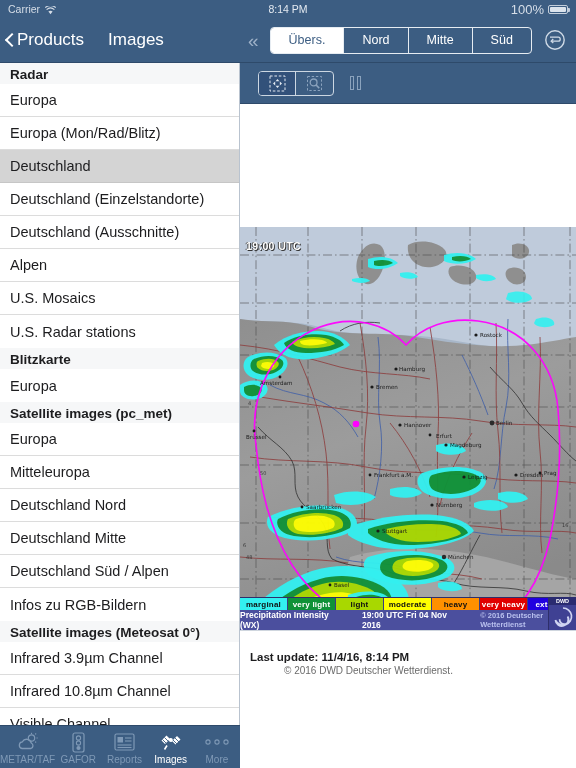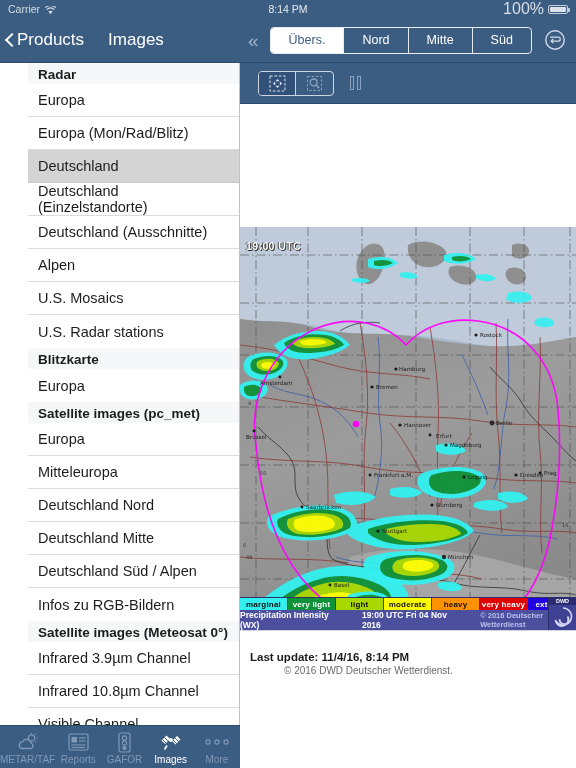--- a/index.html
+++ b/index.html
@@ -26,21 +26,21 @@
     padding: 0 8px;
     position: relative;
   }
   .sb-left { display: flex; align-items: center; gap: 5px; }
   .sb-center {
     position: absolute; left: 0; right: 0; text-align: center;
     font-size: 10.5px; color: #e4eaf1; pointer-events: none;
   }
   .sb-right {
     margin-left: auto; display: flex; align-items: center; gap: 4px;
-    font-size: 16px; z-index: 2;
+    font-size: 13px; z-index: 2;
   }
   .wifi-icon { display: inline-block; width: 11px; height: 9px; }
   .battery {
     width: 20px; height: 9px; border: 1px solid #c3cedb; border-radius: 2px;
     position: relative; background: transparent;
   }
   .battery::after {
     content: ""; position: absolute; right: -3px; top: 2.5px;
     width: 2px; height: 4px; background: #c3cedb; border-radius: 0 1px 1px 0;
   }
@@ -105,21 +105,21 @@
   .body {
     flex: 1; display: flex; min-height: 0;
   }
 
   
   .sidebar {
     width: 240px; flex: 0 0 240px;
     background: #ffffff;
     border-right: 1px solid #b9c3cf;
     overflow: hidden;
-    display: flex; flex-direction: column; padding-left: 28px;
+    display: flex; flex-direction: column;
   }
   .list { flex: 1; overflow: hidden; }
   .sec-header {
     background: #f6f7f8;
     font-size: 13.5px; font-weight: bold; color: #1d1d1f;
     padding: 4px 10px 3px 10px;
     height: 21px; display: flex; align-items: center;
   }
   .row {
     height: 33px; display: flex; align-items: center;
@@ -584,43 +584,43 @@
               <line x1="18.2" y1="2.4" x2="19.1" y2="1.5"></line>
               <line x1="18.2" y1="9.6" x2="19.1" y2="10.5"></line>
             </g>
             <path d="M5 16.5 A3.4 3.4 0 0 1 5.4 9.8 A4.8 4.8 0 0 1 14.3 11 A3 3 0 0 1 14 16.5 Z" fill="none" stroke="#7f99b6" stroke-width="1.3"></path>
           </svg>
         </span>
         <span>METAR/TAF</span>
       </div>
       <div class="tab">
         <span class="tab-icon">
+          <svg width="13" height="21" viewBox="0 0 13 21">
+            <rect x="1" y="1" width="11" height="19" rx="2" fill="none" stroke="#7f99b6" stroke-width="1.2"></rect>
+            <circle cx="6.5" cy="6" r="2.1" fill="none" stroke="#7f99b6" stroke-width="1.1"></circle>
+            <circle cx="6.5" cy="11" r="2.1" fill="none" stroke="#7f99b6" stroke-width="1.1"></circle>
+            <circle cx="6.5" cy="16" r="2.1" fill="#7f99b6"></circle>
+          </svg>
+        </span>
+        <span>GAFOR</span>
+      </div>
+      <div class="tab">
+        <span class="tab-icon">
           <svg width="21" height="18" viewBox="0 0 21 18">
             <rect x="1" y="1" width="19" height="16" rx="1.5" fill="none" stroke="#7f99b6" stroke-width="1.2"></rect>
             <rect x="3.5" y="4" width="5.5" height="5.5" fill="#7f99b6"></rect>
             <g stroke="#7f99b6" stroke-width="1.1">
               <line x1="11" y1="5" x2="17.5" y2="5"></line>
               <line x1="11" y1="8" x2="17.5" y2="8"></line>
               <line x1="3.5" y1="12" x2="17.5" y2="12"></line>
               <line x1="3.5" y1="14.5" x2="17.5" y2="14.5"></line>
             </g>
           </svg>
         </span>
         <span>Reports</span>
-      </div>
-      <div class="tab">
-        <span class="tab-icon">
-          <svg width="13" height="21" viewBox="0 0 13 21">
-            <rect x="1" y="1" width="11" height="19" rx="2" fill="none" stroke="#7f99b6" stroke-width="1.2"></rect>
-            <circle cx="6.5" cy="6" r="2.1" fill="none" stroke="#7f99b6" stroke-width="1.1"></circle>
-            <circle cx="6.5" cy="11" r="2.1" fill="none" stroke="#7f99b6" stroke-width="1.1"></circle>
-            <circle cx="6.5" cy="16" r="2.1" fill="#7f99b6"></circle>
-          </svg>
-        </span>
-        <span>GAFOR</span>
       </div>
       <div class="tab active">
         <span class="tab-icon">
           <svg width="24" height="20" viewBox="0 0 24 20">
             <g fill="#ffffff">
               <path d="M2.5 8.5 L7.5 3.5 L11 7 L6 12 Z"></path>
               <path d="M13 9 L18 4 L21.5 7.5 L16.5 12.5 Z"></path>
             </g>
             <g stroke="#3c5d82" stroke-width="0.9">
               <line x1="3.5" y1="7.5" x2="8" y2="12"></line>

